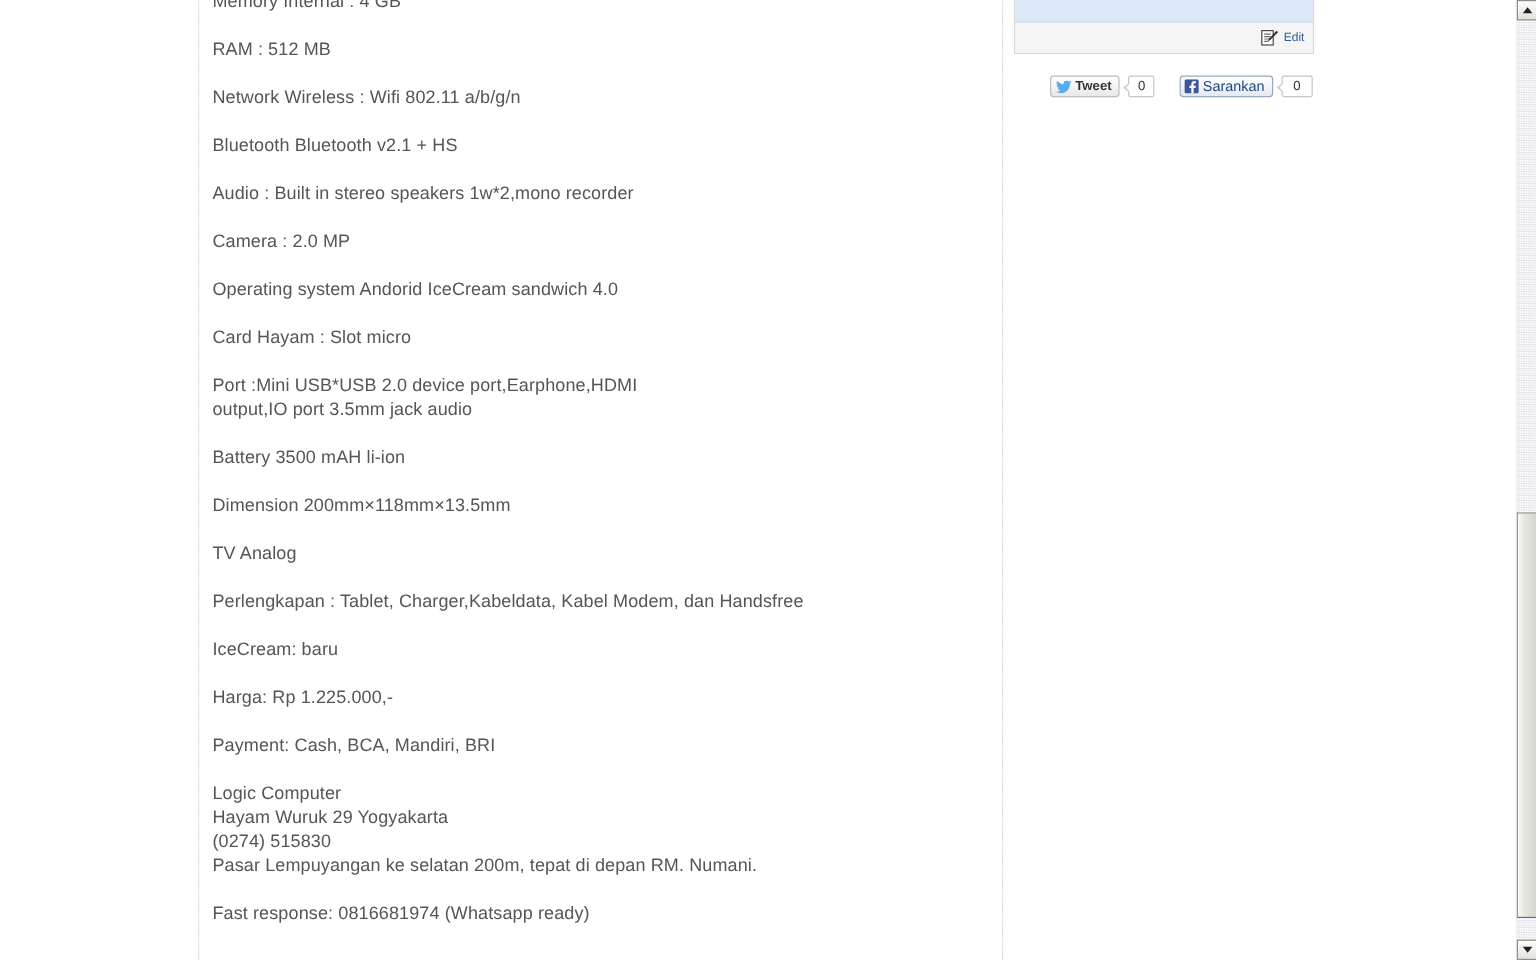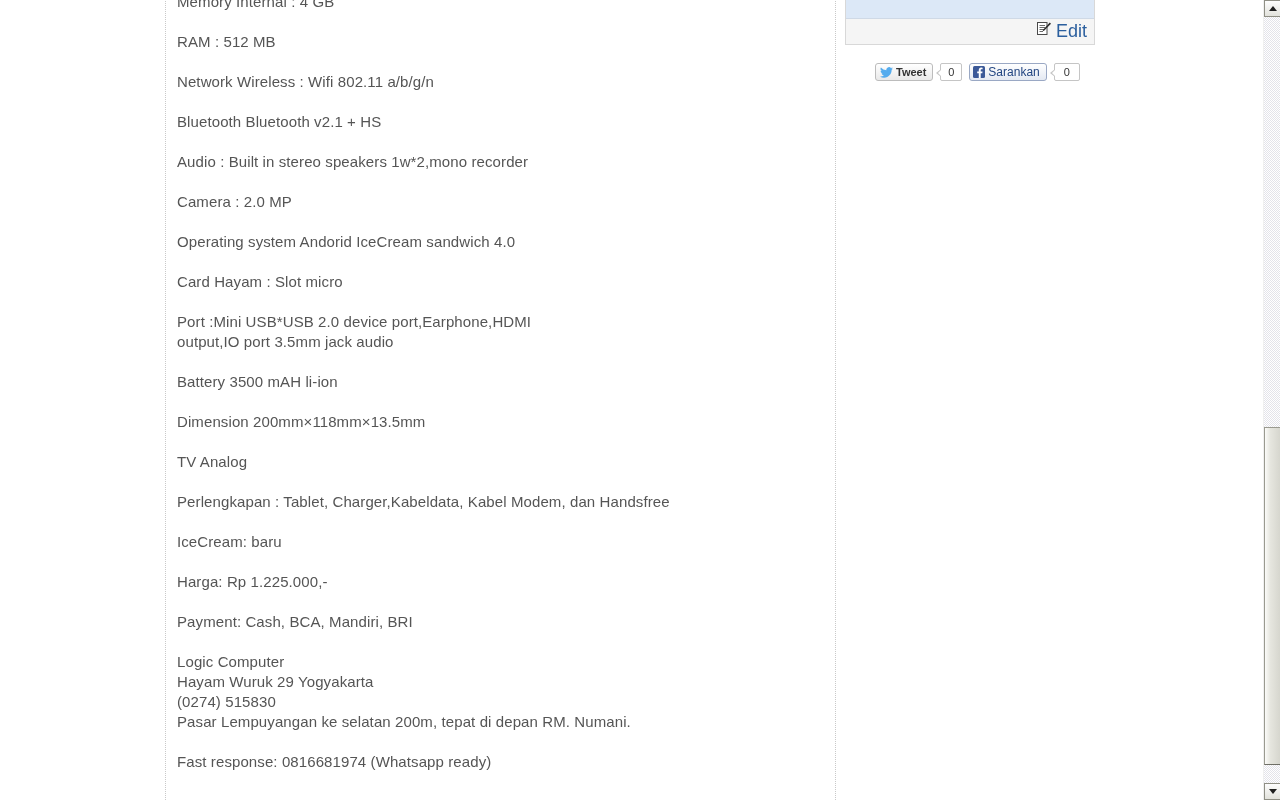--- a/index.html
+++ b/index.html
@@ -80,23 +80,24 @@
     height: 25px;
     background: #f5f5f5;
     display: flex;
     align-items: center;
     justify-content: flex-end;
     padding-right: 7px;
   }
 
   .edit-link {
     display: inline-flex;
+    align-items: center;
     gap: 4px;
     color: #2b5f9e;
-    font-size: 18px;
+    font-size: 10px;
     text-decoration: none;
     cursor: pointer;
   }
 
   .edit-icon {
     display: inline-block;
     width: 16px;
     height: 16px;
     line-height: 0;
   }
@@ -107,21 +108,21 @@
     left: 875px;
     top: 63px;
     display: flex;
     align-items: flex-start;
     gap: 0;
   }
 
   .social-group {
     display: flex;
     align-items: center;
-    margin-right: 7px;
+    margin-right: 21px;
   }
 
   .tw-btn {
     display: inline-flex;
     align-items: center;
     height: 18px;
     padding: 0 6px 0 4px;
     border: 1px solid #bcbcbc;
     border-radius: 3px;
     background: linear-gradient(#ffffff, #e9e9e9);

